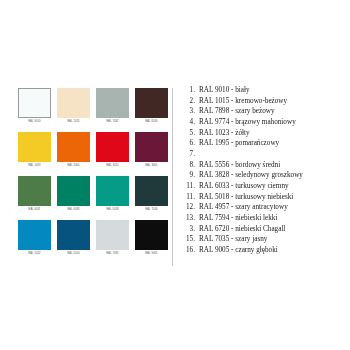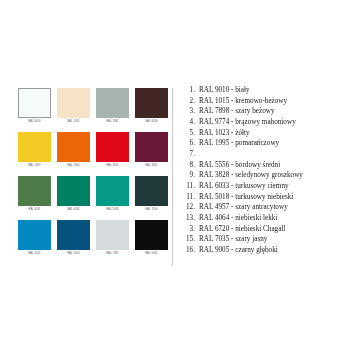--- a/index.html
+++ b/index.html
@@ -211,21 +211,21 @@
       <div class="list-row">
         <span class="list-num">11.</span>
         <span class="list-text">RAL 5018 - turkusowy niebieski</span>
       </div>
       <div class="list-row">
         <span class="list-num">12.</span>
         <span class="list-text">RAL 4957 - szary antracytowy</span>
       </div>
       <div class="list-row">
         <span class="list-num">13.</span>
-        <span class="list-text">RAL 4064 - niebieski lekki</span>
+        <span class="list-text">RAL 7594 - niebieski lekki</span>
       </div>
       <div class="list-row">
         <span class="list-num">3.</span>
         <span class="list-text">RAL 6720 - niebieski Chagall</span>
       </div>
       <div class="list-row">
         <span class="list-num">15.</span>
         <span class="list-text">RAL 7035 - szary jasny</span>
       </div>
       <div class="list-row">

